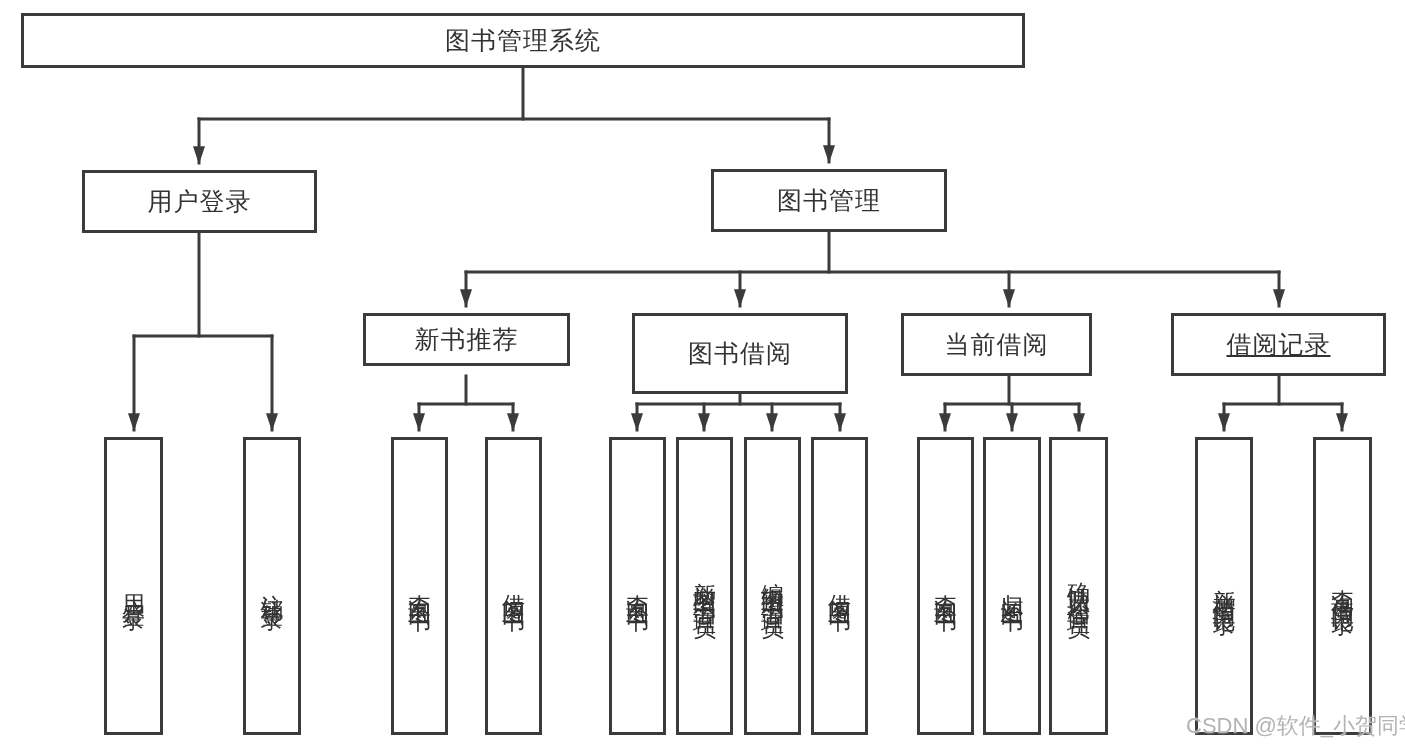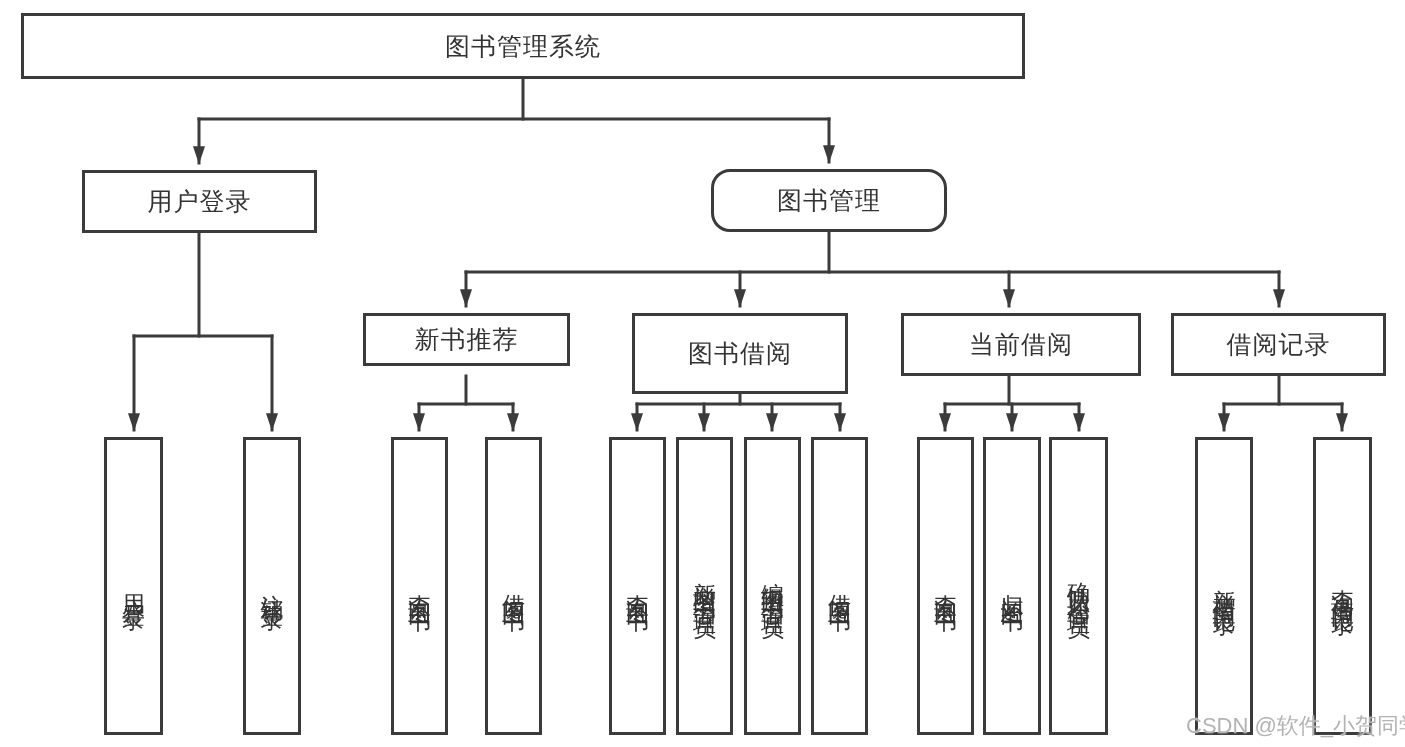--- a/index.html
+++ b/index.html
@@ -104,29 +104,29 @@
 
       <g>
         <line x1="1279" y1="376" x2="1279" y2="404"></line>
         <line x1="1224" y1="404" x2="1342" y2="404"></line>
         <line x1="1224" y1="404" x2="1224" y2="430" marker-end="url(#arrow)"></line>
         <line x1="1342" y1="404" x2="1342" y2="430" marker-end="url(#arrow)"></line>
       </g>
     </g>
   </svg>
 
-  <div class="box hbox" style="left:21px;top:13px;width:1004px;height:66px;">图书管理系统</div>
+  <div class="box hbox" style="left:21px;top:13px;width:1004px;height:55px;">图书管理系统</div>
 
   <div class="box hbox" style="left:82px;top:170px;width:235px;height:63px;">用户登录</div>
-  <div class="box hbox" style="left:711px;top:169px;width:236px;height:63px;border-radius:19px;">图书管理</div>
+  <div class="box hbox" style="left:711px;top:169px;width:236px;height:63px;">图书管理</div>
 
   <div class="box hbox" style="left:363px;top:313px;width:207px;height:53px;">新书推荐</div>
   <div class="box hbox" style="left:632px;top:313px;width:216px;height:81px;">图书借阅</div>
-  <div class="box hbox" style="left:901px;top:313px;width:240px;height:63px;">当前借阅</div>
-  <div class="box hbox" style="left:1171px;top:313px;width:215px;height:63px;">借阅记录</div>
+  <div class="box hbox" style="left:901px;top:313px;width:191px;height:63px;">当前借阅</div>
+  <div class="box hbox" style="left:1171px;top:313px;width:215px;height:63px;text-decoration:underline;">借阅记录</div>
 
   <div class="box vbox" style="left:104px;top:437px;width:59px;height:298px;">用户登录</div>
   <div class="box vbox" style="left:243px;top:437px;width:58px;height:298px;">注销登录</div>
 
   <div class="box vbox" style="left:391px;top:437px;width:57px;height:298px;">查询图书</div>
   <div class="box vbox" style="left:485px;top:437px;width:57px;height:298px;">借阅图书</div>
 
   <div class="box vbox" style="left:609px;top:437px;width:57px;height:298px;">查询图书</div>
   <div class="box vbox" style="left:676px;top:437px;width:57px;height:298px;">新增图书（管理员）</div>
   <div class="box vbox" style="left:744px;top:437px;width:57px;height:298px;">编辑图书（管理员）</div>

